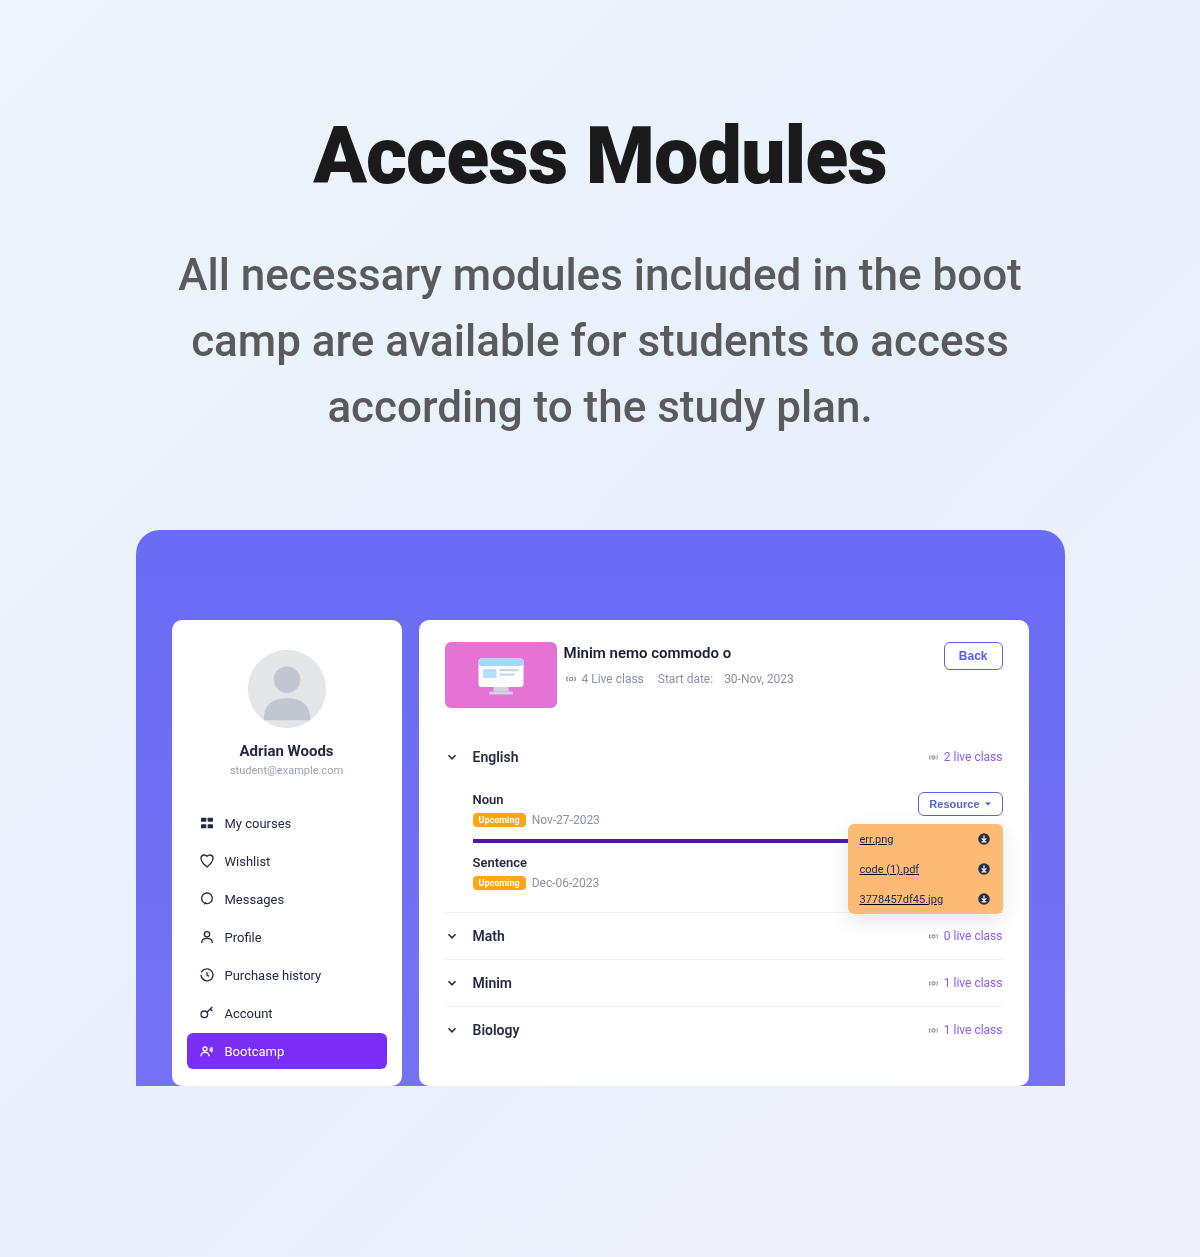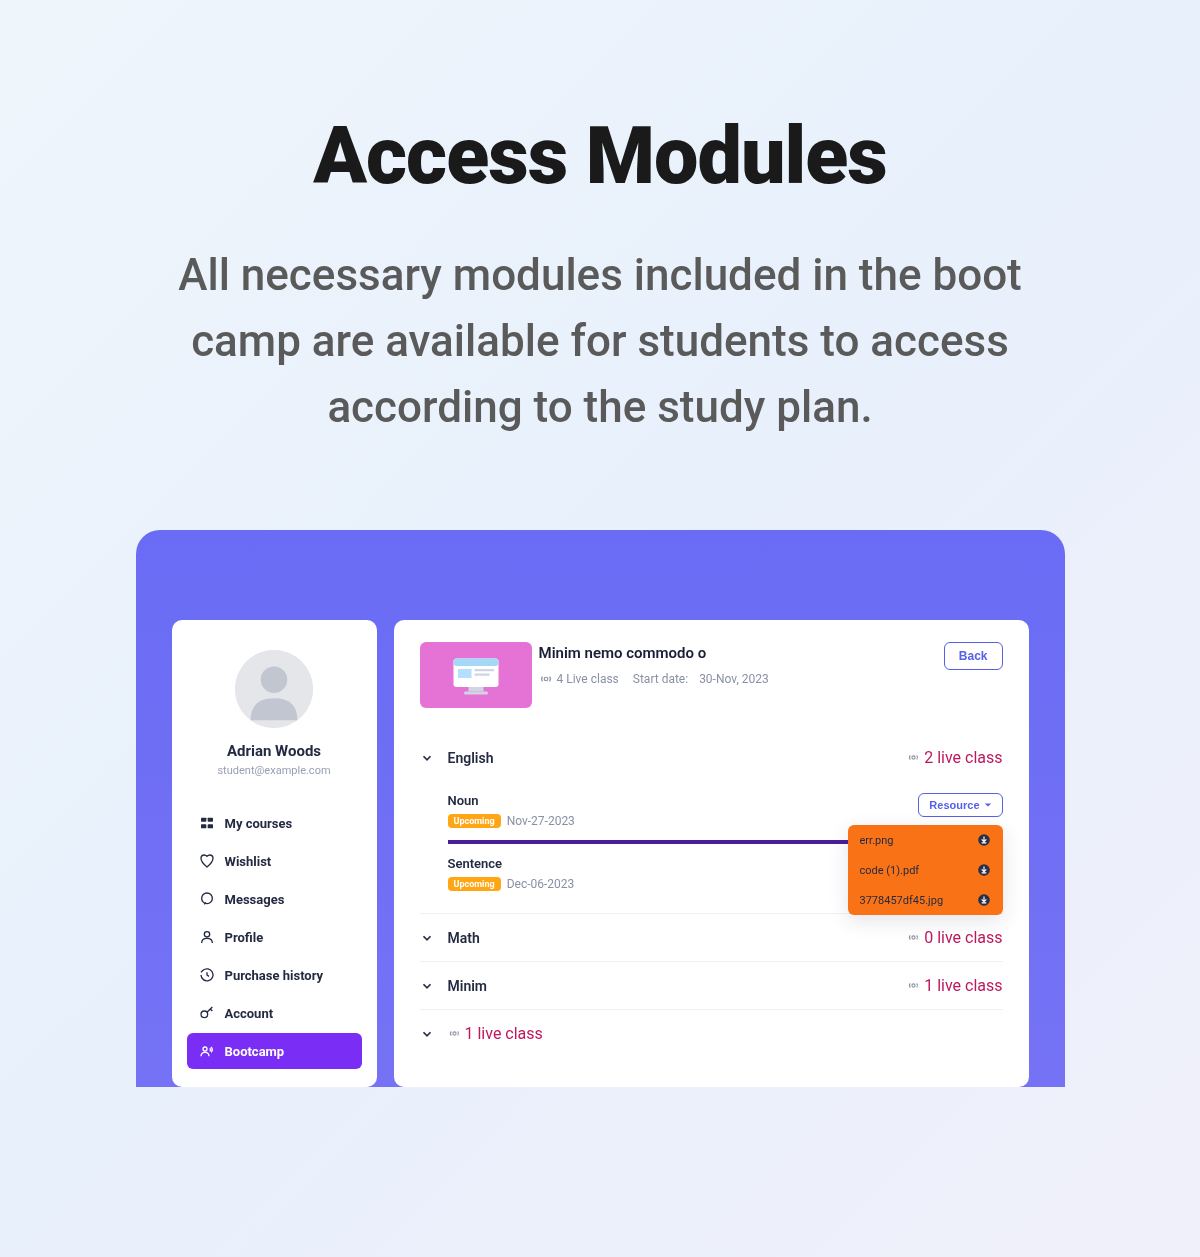--- a/index.html
+++ b/index.html
@@ -39,21 +39,21 @@
   margin: 30px 70px 0;
   background: linear-gradient(180deg, #6a6cf5 0%, #7572f5 100%);
   border-radius: 24px 24px 0 0;
   padding: 90px 36px 0;
 }
 .app-inner {
   display: flex;
   gap: 17px;
 }
 .sidebar {
-  width: 205px;
+  width: 230px;
   background: #fff;
   border-radius: 10px;
   padding: 30px 15px 15px;
 }
 .avatar-wrap { text-align: center; margin-bottom: 10px; }
 .avatar {
   width: 78px; height: 78px;
   border-radius: 50%;
   background: #e4e6ea;
   margin: 0 auto 14px;
@@ -72,21 +72,21 @@
   margin-bottom: 28px;
 }
 .nav-list { list-style: none; }
 .nav-item {
   display: flex;
   align-items: center;
   gap: 10px;
   padding: 10px 12px;
   font-size: 13px;
   color: #242a42;
-  font-weight: 700;
+  font-weight: 400;
   border-radius: 6px;
   cursor: pointer;
   margin-bottom: 2px;
 }
 .nav-item.active {
   background: #7a2df5;
   color: #fff;
 }
 .nav-icon {
   width: 16px; height: 16px;
@@ -159,22 +159,22 @@
   align-items: center;
   color: #2a2f48;
 }
 .module-name {
   font-size: 14px;
   font-weight: 600;
   color: #242a42;
   flex: 1;
 }
 .module-count {
-  font-size: 16px;
-  color: #be185d;
+  font-size: 12px;
+  color: #8b5cf6;
   display: inline-flex;
   align-items: center;
   gap: 4px;
 }
 .topics {
   padding-left: 28px;
   padding-bottom: 10px;
   position: relative;
 }
 .topic {
@@ -216,25 +216,26 @@
   font-weight: 600;
   cursor: pointer;
   display: inline-flex;
   align-items: center;
   gap: 4px;
 }
 .resource-dropdown {
   position: absolute;
   right: 0;
   top: 44px;
-  background: #f97316;
+  background: #fdba74;
   border-radius: 6px;
   box-shadow: 0 6px 20px rgba(40,40,90,0.12);
   width: 155px;
   z-index: 10;
+  text-decoration: underline;
 }
 .res-item {
   display: flex;
   align-items: center;
   justify-content: space-between;
   padding: 8px 12px;
   font-size: 11px;
   color: #242a42;
   cursor: pointer;
 }
@@ -467,20 +468,21 @@
                 </span>
               </div>
             </div>
             <div class="module">
               <div class="module-head">
                 <span class="chevron">
                   <svg width="14" height="14" viewBox="0 0 24 24" fill="none" stroke="#2a2f48" stroke-width="3">
                     <path d="M6 9 L12 15 L18 9"></path>
                   </svg>
                 </span>
+                <span class="module-name">Biology</span>
                 <span class="module-count">
                   <svg width="13" height="13" viewBox="0 0 24 24" fill="none" stroke="#8a90a6" stroke-width="2">
                     <circle cx="12" cy="12" r="3"></circle>
                     <path d="M6 8 Q3 12 6 16 M18 8 Q21 12 18 16"></path>
                   </svg>
                   <span>1 live class</span>
                 </span>
               </div>
             </div>
           </div>

